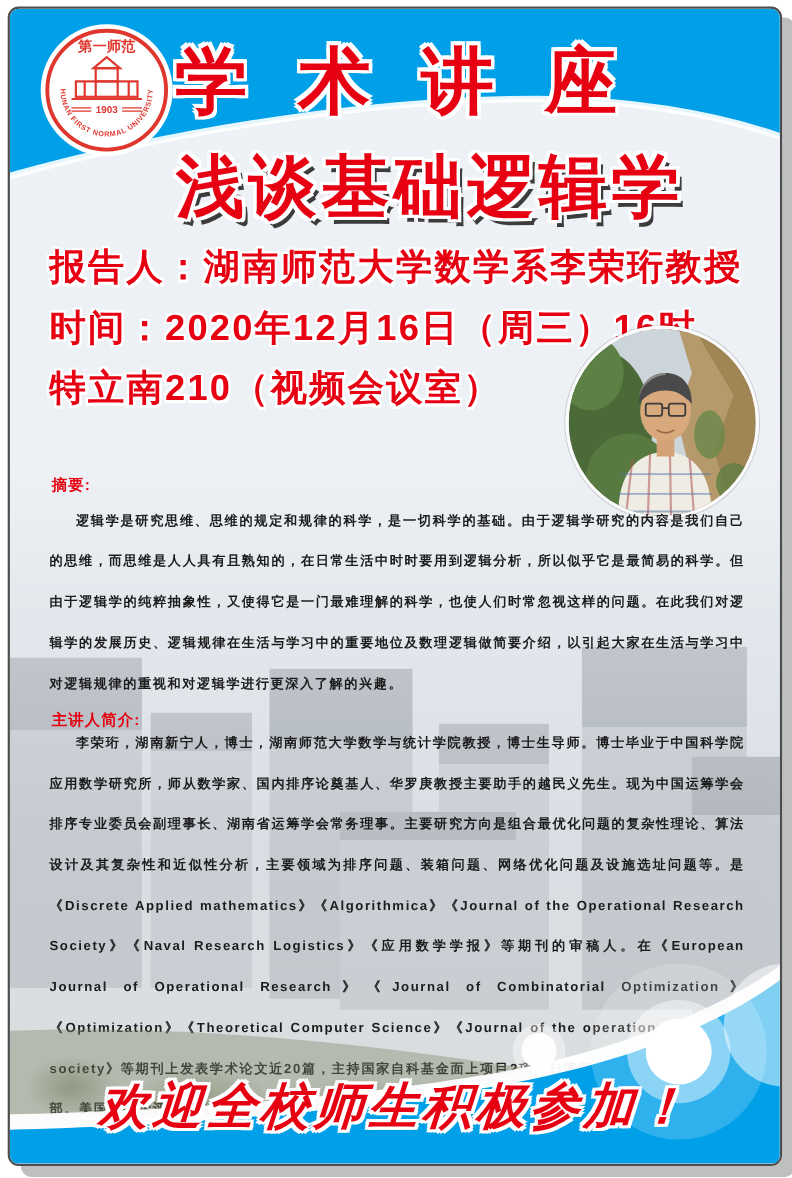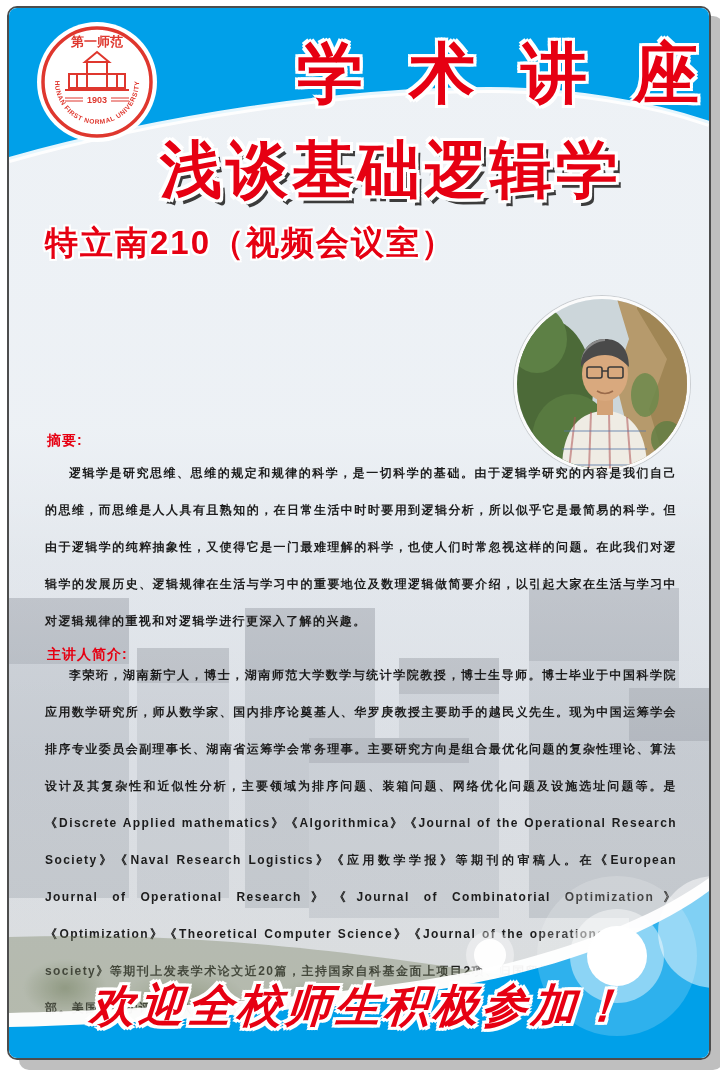--- a/index.html
+++ b/index.html
@@ -17,21 +17,21 @@
     background:radial-gradient(60px 40px at 8% 60%,rgba(104,118,84,.55),rgba(104,118,84,0) 70%),
       radial-gradient(90px 45px at 25% 70%,rgba(118,128,96,.5),rgba(118,128,96,0) 70%),
       radial-gradient(80px 40px at 45% 75%,rgba(110,120,92,.45),rgba(110,120,92,0) 70%),
       radial-gradient(70px 38px at 62% 72%,rgba(120,128,100,.35),rgba(120,128,100,0) 70%);
     filter:blur(1px);}
   .wash{position:absolute;inset:0;background:linear-gradient(180deg,rgba(238,242,246,.9) 0 40%,rgba(238,242,246,.35) 52%,rgba(238,242,246,.15) 70%,rgba(238,242,246,0) 100%);}
   
   .hdr-svg{position:absolute;left:0;top:0;width:700px;height:210px;}
   .seal{position:absolute;left:26px;top:12px;width:124px;height:124px;}
   .banner{position:absolute;left:150px;top:16px;width:540px;height:100px;
-    display:flex;align-items:center;justify-content:flex-end;}
+    display:flex;align-items:center;justify-content:flex-start;}
   .banner-text{font-size:66px;font-weight:bold;color:#e60012;letter-spacing:46px;margin-right:-46px;
     font-family:"Liberation Serif","DejaVu Serif",serif;
     text-shadow:-3px -3px 0 #fff,3px -3px 0 #fff,-3px 3px 0 #fff,3px 3px 0 #fff,-3px 0 0 #fff,3px 0 0 #fff,0 -3px 0 #fff,0 3px 0 #fff;}
   .lecture-title{position:absolute;left:0;top:120px;width:700px;text-align:center;padding-left:32px;}
   .lecture-title span{font-size:62px;font-weight:bold;color:#e60012;letter-spacing:4px;
     font-family:"Liberation Sans",sans-serif;
     text-shadow:-3px -3px 0 #fff,3px -3px 0 #fff,-3px 3px 0 #fff,3px 3px 0 #fff,-3px 0 0 #fff,3px 0 0 #fff,0 -3px 0 #fff,0 3px 0 #fff,5px 6px 0 #3c3c3c;}
   
   .info{position:absolute;left:36px;top:208px;width:640px;}
   .info-line{height:55px;display:flex;align-items:center;font-size:33px;font-weight:bold;color:#e60012;letter-spacing:2px;
@@ -108,20 +108,28 @@
 
     <div class="banner">
       <span class="banner-text">学术讲座</span>
     </div>
     <div class="lecture-title">
       <span>浅谈基础逻辑学</span>
     </div>
 
     <div class="info">
       <div class="info-line">
+        <span>报告人：</span>
+          <span>湖南师范大学数学系李荣珩教授</span>
+      </div>
+      <div class="info-line">
+        <span>时间：</span>
+          <span>2020年12月16日（周三）16时</span>
+      </div>
+      <div class="info-line">
           <span>特立南210（视频会议室）</span>
       </div>
     </div>
 
     <div class="portrait">
       <svg viewBox="0 0 170 170" width="170" height="170">
         <rect width="170" height="170" fill="#ccd6da"></rect>
         <path d="M100,0 L170,0 L170,170 L95,170 L108,120 L98,80 L112,40 Z" fill="#b69a6c"></path>
         <path d="M120,10 L150,60 L132,110 L150,170 L170,170 L170,0 L120,0 Z" fill="#a08655"></path>
         <ellipse cx="128" cy="96" rx="14" ry="22" fill="#6d8a4c" opacity="0.85"></ellipse>

